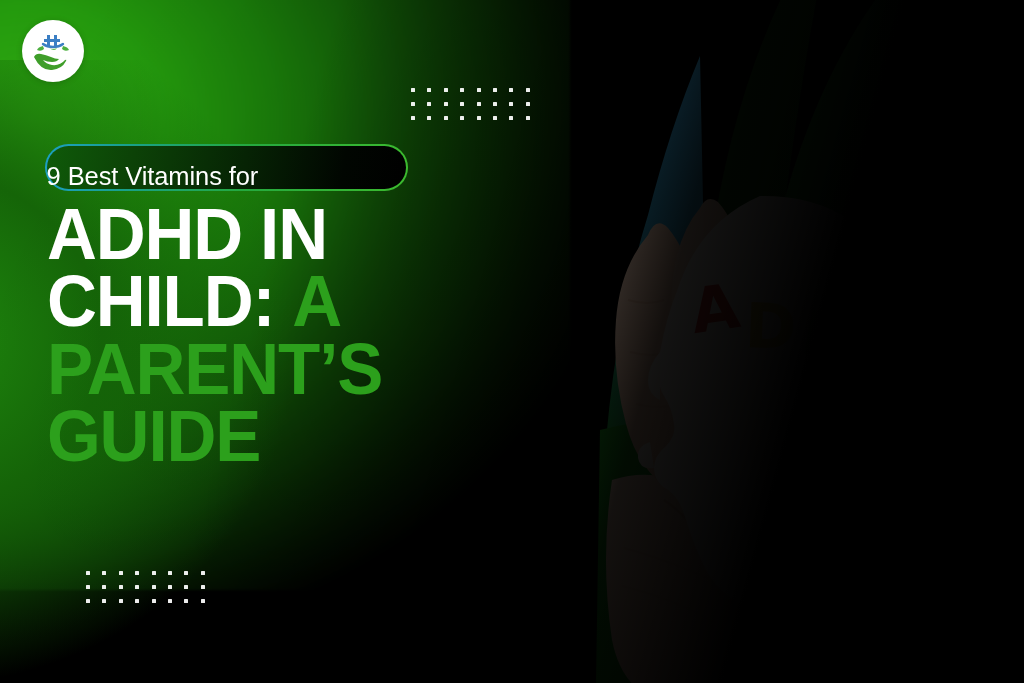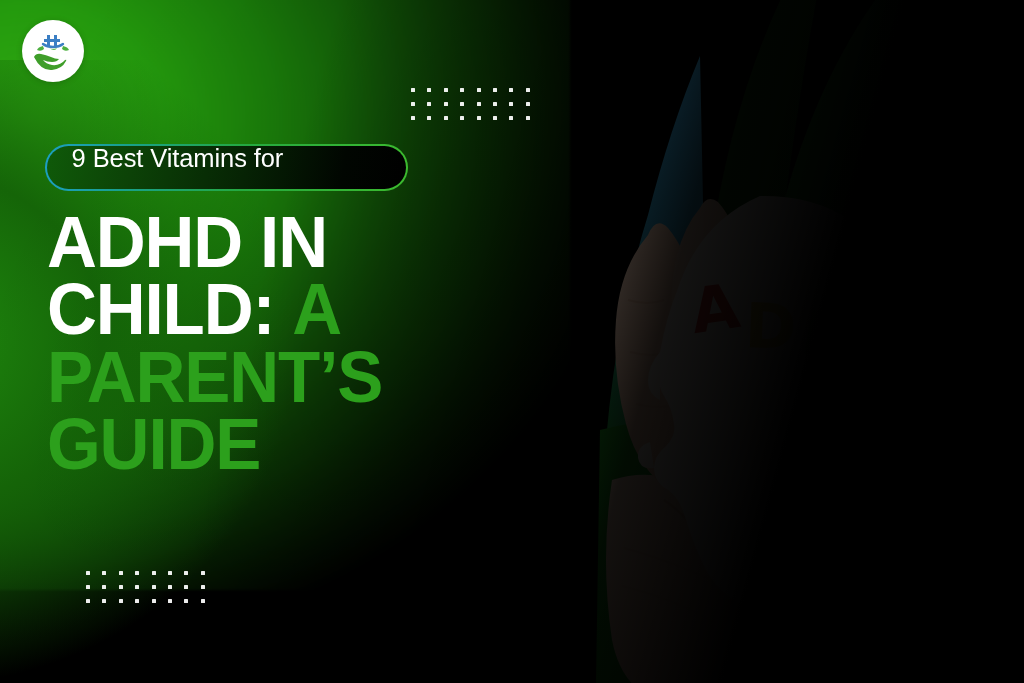--- a/index.html
+++ b/index.html
@@ -93,37 +93,36 @@
     width: 363px; height: 47px;
     border-radius: 24px;
     padding: 1.6px;
     background: linear-gradient(95deg, #1c9ec4 0%, #18a08c 22%, #25a93f 55%, #3cbb2e 100%);
   }
   .badge-inner {
     width: 100%; height: 100%;
     border-radius: 23px;
     background: linear-gradient(100deg, #0f5a09 0%, #0c4207 24%, #062304 55%, #010601 82%, #000000 100%);
     display: flex;
-    align-items: flex-start;
-    padding-left: 25px;
+    align-items: flex-end;
   }
   .badge-text {
     color: #ffffff;
     font-size: 25.5px;
     font-weight: 400;
     letter-spacing: -0.1px;
     line-height: 1;
     white-space: nowrap;
   }
 
   
   .headline {
     position: absolute;
     left: 47px;
-    top: 209px;
+    top: 201px;
     width: 520px;
   }
   .hl-line {
     font-size: 72px;
     font-weight: 700;
     line-height: 0.935;
     letter-spacing: -1.2px;
     white-space: nowrap;
     font-stretch: condensed;
     transform: scaleX(0.96);

